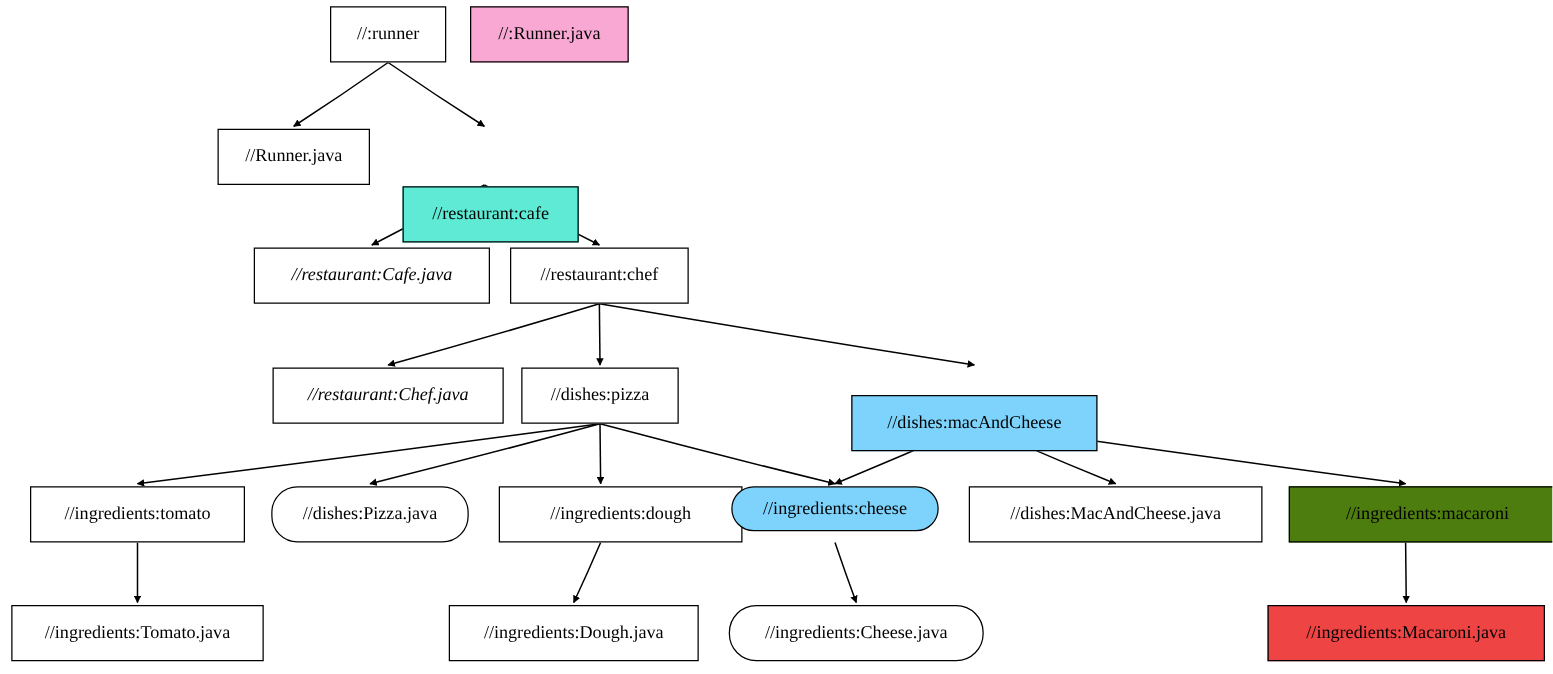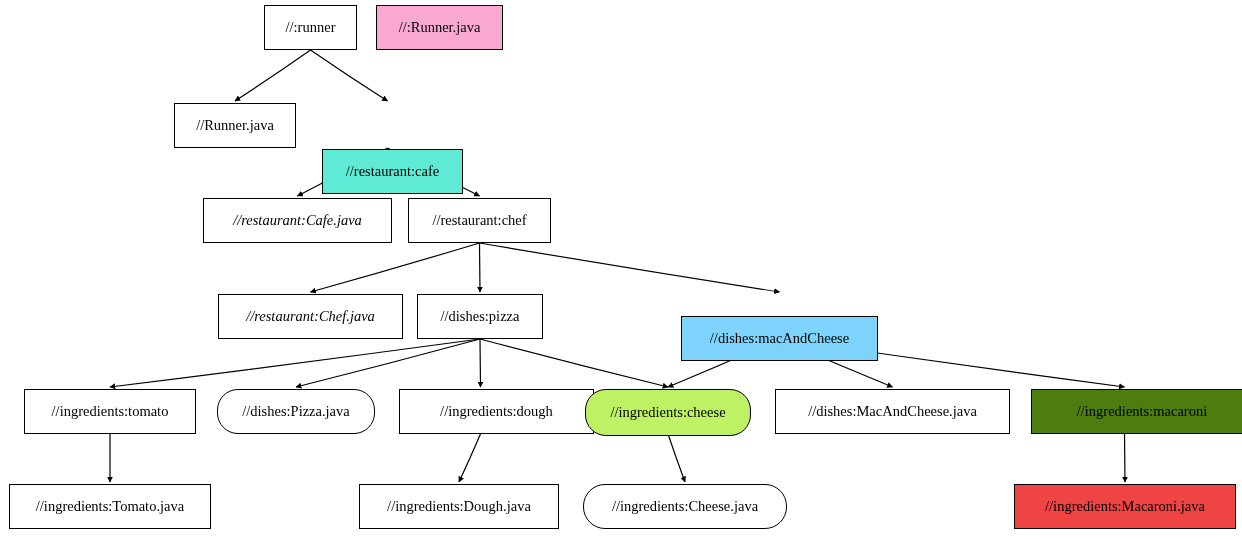--- a/index.html
+++ b/index.html
@@ -100,21 +100,21 @@
       </div>
       <div class="node" style="left: 24px; top: 389px; width: 172px; height: 45px; background: rgb(255, 255, 255); border-color: rgb(0, 0, 0);">
         <span>//ingredients:tomato</span>
       </div>
       <div class="node" style="left: 217px; top: 389px; width: 158px; height: 45px; background: rgb(255, 255, 255); border-color: rgb(0, 0, 0); border-radius: 21px;">
         <span>//dishes:Pizza.java</span>
       </div>
       <div class="node" style="left: 399px; top: 389px; width: 195px; height: 45px; background: rgb(255, 255, 255); border-color: rgb(0, 0, 0);">
         <span>//ingredients:dough</span>
       </div>
-      <div class="node" style="left: 585px; top: 389px; width: 166px; height: 47px; background: #bef264; border-color: rgb(0, 0, 0); border-radius: 21px;">
+      <div class="node" style="left: 585px; top: 389px; width: 166px; height: 36px; background: #7dd3fc; border-color: rgb(0, 0, 0); border-radius: 21px;">
         <span>//ingredients:cheese</span>
       </div>
       <div class="node" style="left: 775px; top: 389px; width: 235px; height: 45px; background: rgb(255, 255, 255); border-color: rgb(0, 0, 0);">
         <span>//dishes:MacAndCheese.java</span>
       </div>
       <div class="node" style="left: 1031px; top: 389px; width: 222px; height: 45px; background: #4d7c0f; border-color: rgb(0, 0, 0);">
         <span>//ingredients:macaroni</span>
       </div>
       <div class="node" style="left: 9px; top: 484px; width: 202px; height: 45px; background: rgb(255, 255, 255); border-color: rgb(0, 0, 0);">
         <span>//ingredients:Tomato.java</span>

